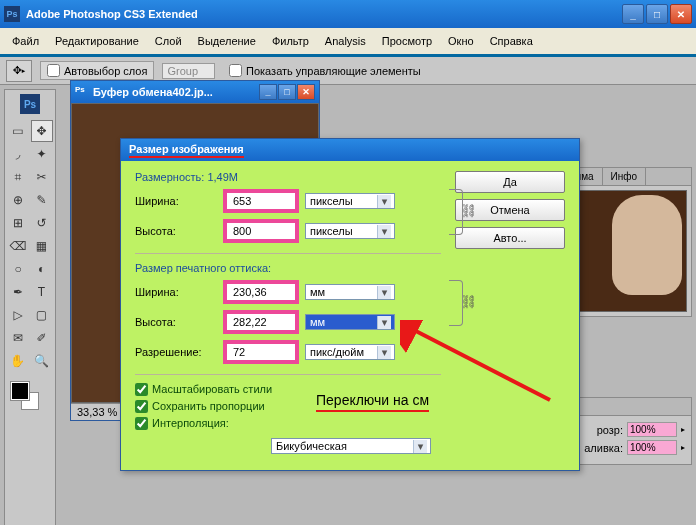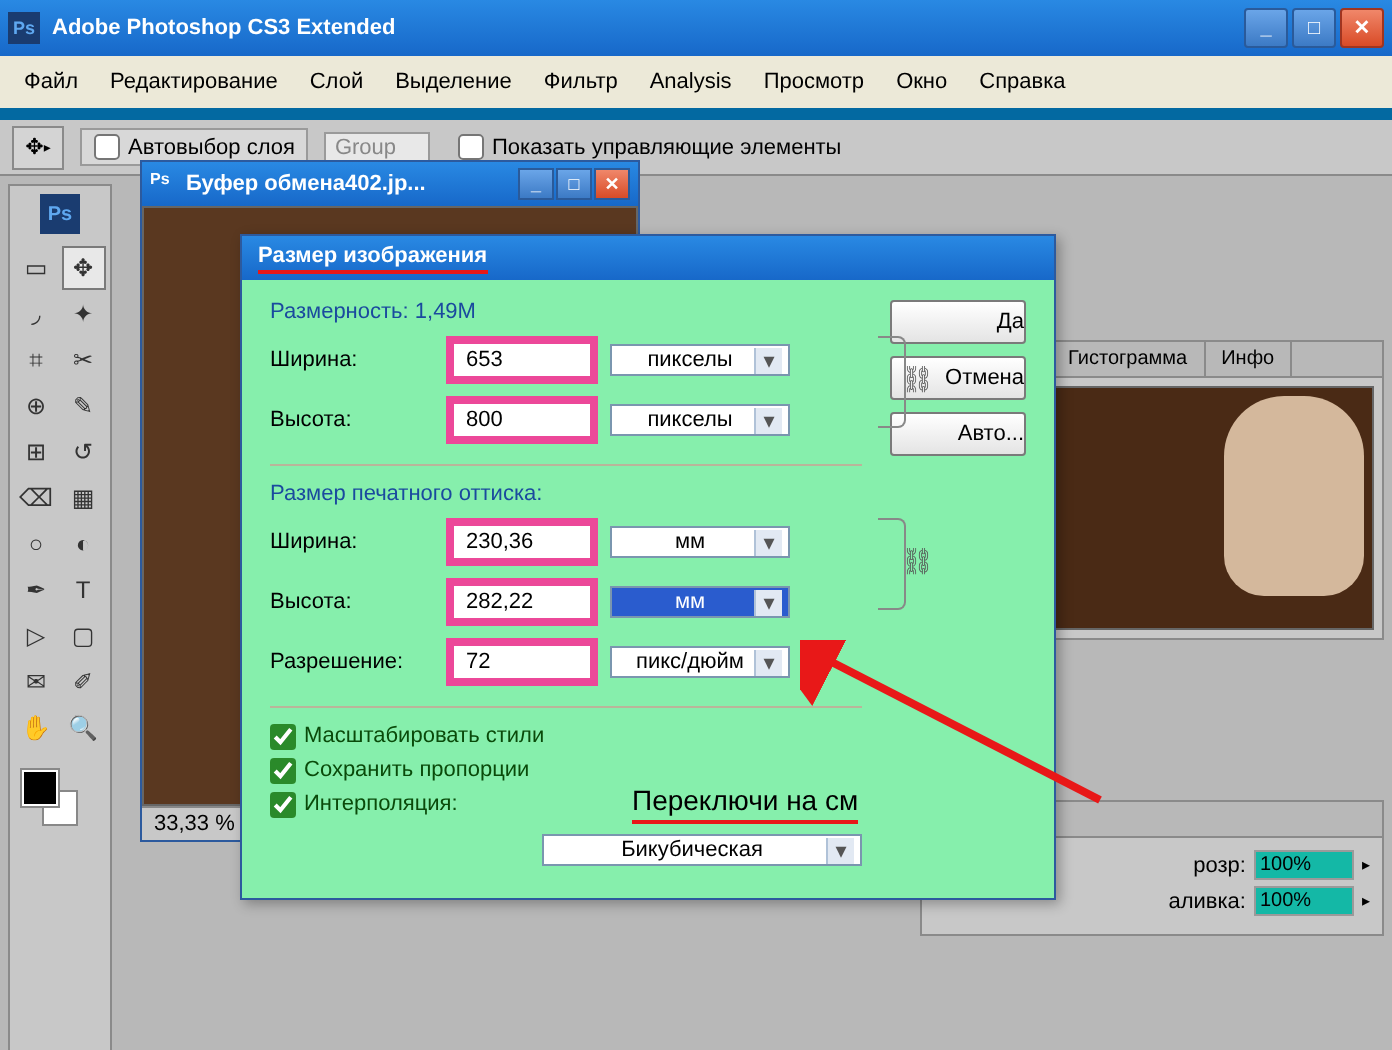--- a/index.html
+++ b/index.html
@@ -4,21 +4,21 @@
 <style>
 * { margin: 0; padding: 0; box-sizing: border-box; font-family: Tahoma, sans-serif; font-size: 11px; }
 body { background: #b8b8b8; width: 696px; height: 525px; overflow: hidden; position: relative; }
 
 .titlebar { background: linear-gradient(#2989e3, #1768c9); color: #fff; height: 28px; display: flex; align-items: center; padding: 0 4px; font-weight: bold; }
 .titlebar .ps-icon { width: 16px; height: 16px; background: #1a3c70; margin-right: 6px; display: flex; align-items: center; justify-content: center; color: #5fa8f0; font-size: 9px; font-weight: bold; }
 .win-buttons { margin-left: auto; display: flex; gap: 2px; }
 .win-btn { width: 22px; height: 20px; background: linear-gradient(#6aa5e8,#3c7ac5); border: 1px solid #2a5a9a; color: #fff; display: flex; align-items: center; justify-content: center; font-size: 10px; cursor: pointer; border-radius: 2px; }
 .win-btn.close { background: linear-gradient(#f0876a,#d94b27); border-color: #a03520; }
 
-.menubar { background: #ece9d8; height: 20px; display: flex; align-items: center; padding: 13px 4px; border-bottom: 6px solid #0369a1; }
+.menubar { background: #ece9d8; height: 20px; display: flex; align-items: center; padding: 13px 4px; border-bottom: 3px solid #0369a1; }
 .menu-item { padding: 2px 8px; cursor: pointer; }
 .menu-item.highlight { border-bottom: 2px solid #e81818; }
 
 .options-bar { background: #c8c8c8; height: 28px; display: flex; align-items: center; padding: 0 6px; gap: 8px; border-bottom: 1px solid #8a8a8a; }
 .tool-icon { width: 26px; height: 22px; border: 1px solid #8a8a8a; background: #d4d4d4; display: flex; align-items: center; justify-content: center; cursor: pointer; }
 .checkbox-label { display: flex; align-items: center; gap: 4px; border: 1px solid #9a9a9a; background: #d8d8d8; padding: 2px 6px; }
 .group-select { border: 1px solid #9a9a9a; background: #e8e8e8; padding: 1px 16px 1px 4px; color: #888; }
 
 .workspace { display: flex; height: calc(100% - 76px); position: relative; }
 
@@ -33,33 +33,33 @@
 
 .doc-window { position: absolute; left: 70px; top: 80px; width: 250px; border: 1px solid #2c5a9e; }
 .doc-titlebar { background: linear-gradient(#2989e3,#1768c9); color: #fff; height: 22px; display: flex; align-items: center; padding: 0 4px; font-weight: bold; font-size: 11px; }
 .doc-titlebar .ps-icon { width: 14px; height: 14px; font-size: 8px; margin-right: 4px; }
 .doc-win-btns { margin-left: auto; display: flex; gap: 1px; }
 .doc-win-btn { width: 18px; height: 16px; background: linear-gradient(#6aa5e8,#3c7ac5); border: 1px solid #2a5a9a; color: #fff; display: flex; align-items: center; justify-content: center; font-size: 9px; cursor: pointer; }
 .doc-win-btn.close { background: linear-gradient(#f0876a,#d94b27); }
 .doc-canvas { height: 300px; background: #5a3820; position: relative; border: 1px solid #666; }
 .doc-status { background: #c8c8c8; padding: 2px 6px; font-size: 10px; border-top: 1px solid #888; }
 
-.dialog { position: absolute; left: 120px; top: 117px; width: 408px; background: #86efac; border: 1px solid #2c5a9e; box-shadow: 2px 2px 6px rgba(0,0,0,0.3); z-index: 10; }
+.dialog { position: absolute; left: 120px; top: 138px; width: 460px; background: #bef264; border: 1px solid #2c5a9e; box-shadow: 2px 2px 6px rgba(0,0,0,0.3); z-index: 10; }
 .dialog-titlebar { background: linear-gradient(#2989e3,#1768c9); color: #fff; height: 22px; display: flex; align-items: center; padding: 0 8px; font-weight: bold; }
 .dialog-titlebar span { border-bottom: 2px solid #e81818; padding-bottom: 1px; }
 .dialog-body { padding: 10px 14px; display: flex; gap: 14px; }
 .dialog-left { flex: 1; }
 .dialog-right { width: 110px; display: flex; flex-direction: column; gap: 6px; }
-.dlg-btn { background: linear-gradient(#fff,#e4e4e4); border: 1px solid #7a7a7a; padding: 4px 0; cursor: pointer; text-align: right; border-radius: 2px; }
+.dlg-btn { background: linear-gradient(#fff,#e4e4e4); border: 1px solid #7a7a7a; padding: 4px 0; cursor: pointer; text-align: center; border-radius: 2px; }
 
 .fieldset-label { color: #1a4a9e; margin-bottom: 6px; }
 .field-row { display: flex; align-items: center; margin-bottom: 6px; position: relative; }
 .field-label { width: 88px; text-align: left; padding-right: 6px; }
 .field-input { width: 76px; border: 4px solid #ec4899; background: #fff; padding: 2px 6px; }
-.field-select { width: 90px; border: 1px solid #7a96af; background: #fff; padding: 1px 14px 1px 4px; margin-left: 6px; position: relative; cursor: pointer; text-align: center; }
+.field-select { width: 90px; border: 1px solid #7a96af; background: #fff; padding: 1px 14px 1px 4px; margin-left: 6px; position: relative; cursor: pointer; }
 .field-select.highlighted { background: #2a5cce; color: #fff; }
 .field-select::after { content: "▾"; position: absolute; right: 3px; top: 1px; color: #555; background:#e2e9f3; border-left:1px solid #b0c2d8; width:13px; text-align:center; }
 .field-select.highlighted::after { background:#e2e9f3; color:#555; }
 .link-bracket { position: absolute; right: -22px; top: 0; height: 46px; width: 14px; border: 1px solid #888; border-left: none; border-radius: 0 4px 4px 0; }
 .link-icon { position: absolute; right: -36px; top: 14px; font-size: 13px; color: #555; }
 
 .section-divider { border-top: 1px solid #bab59a; margin: 10px 0 8px; }
 .checkbox-row { display: flex; align-items: flex-start; gap: 4px; margin-bottom: 4px; color: #0a4a0a; }
 .checkbox-row input { accent-color: #2a8a2a; }
 
@@ -69,21 +69,21 @@
 .right-panels { position: absolute; right: 4px; top: 82px; width: 232px; }
 .panel { background: #c8c8c8; border: 1px solid #8a8a8a; margin-bottom: 4px; }
 .panel-tabs { display: flex; background: #b8b8b8; border-bottom: 1px solid #8a8a8a; }
 .panel-tab { padding: 3px 8px; border-right: 1px solid #8a8a8a; cursor: pointer; font-size: 10px; }
 .panel-tab.active { background: #c8c8c8; }
 .panel-body { height: 130px; padding: 4px; position: relative; overflow:hidden; }
 .nav-preview { width: 100%; height: 100%; background: #4a2a15; border: 1px solid #666; position:relative; }
 .nav-face { position:absolute; right:4px; top:4px; width:70px; height:100px; background:#d4b89c; border-radius:30px 30px 20px 20px; overflow:hidden; }
 .panel-body2 { padding: 6px; font-size: 10px; }
 .prop-row { display: flex; align-items: center; justify-content: flex-end; gap: 4px; margin-bottom: 3px; }
-.prop-input { width: 50px; border: 1px solid #9a9a9a; background: #14b8a6; padding: 1px 2px; font-size: 10px; }
+.prop-input { width: 50px; border: 1px solid #9a9a9a; background: #f9a8d4; padding: 1px 2px; font-size: 10px; }
 </style>
 </head>
 <body>
 
 <div class="titlebar">
   <div class="ps-icon">Ps</div>
   <span>Adobe Photoshop CS3 Extended</span>
   <div class="win-buttons">
     <div class="win-btn">_</div>
     <div class="win-btn">□</div>

